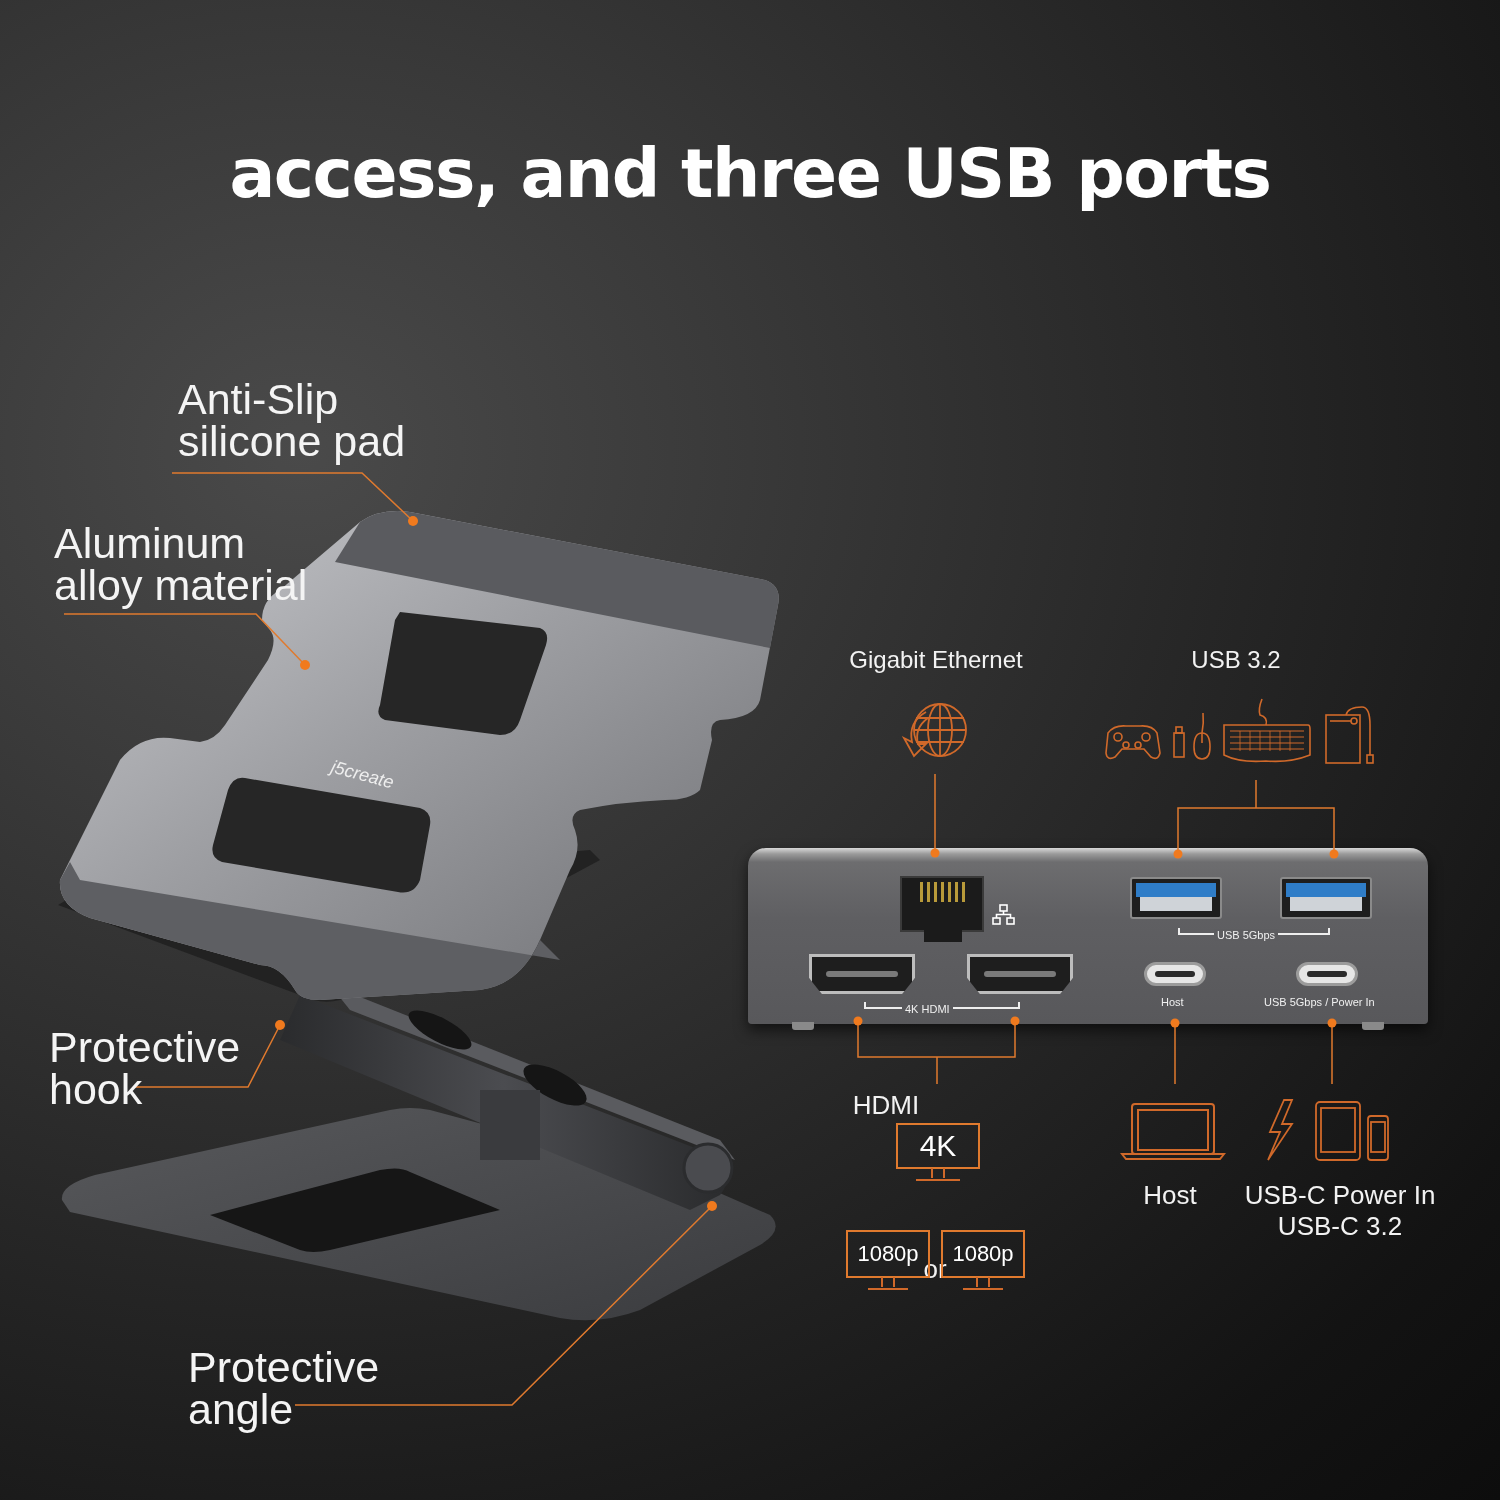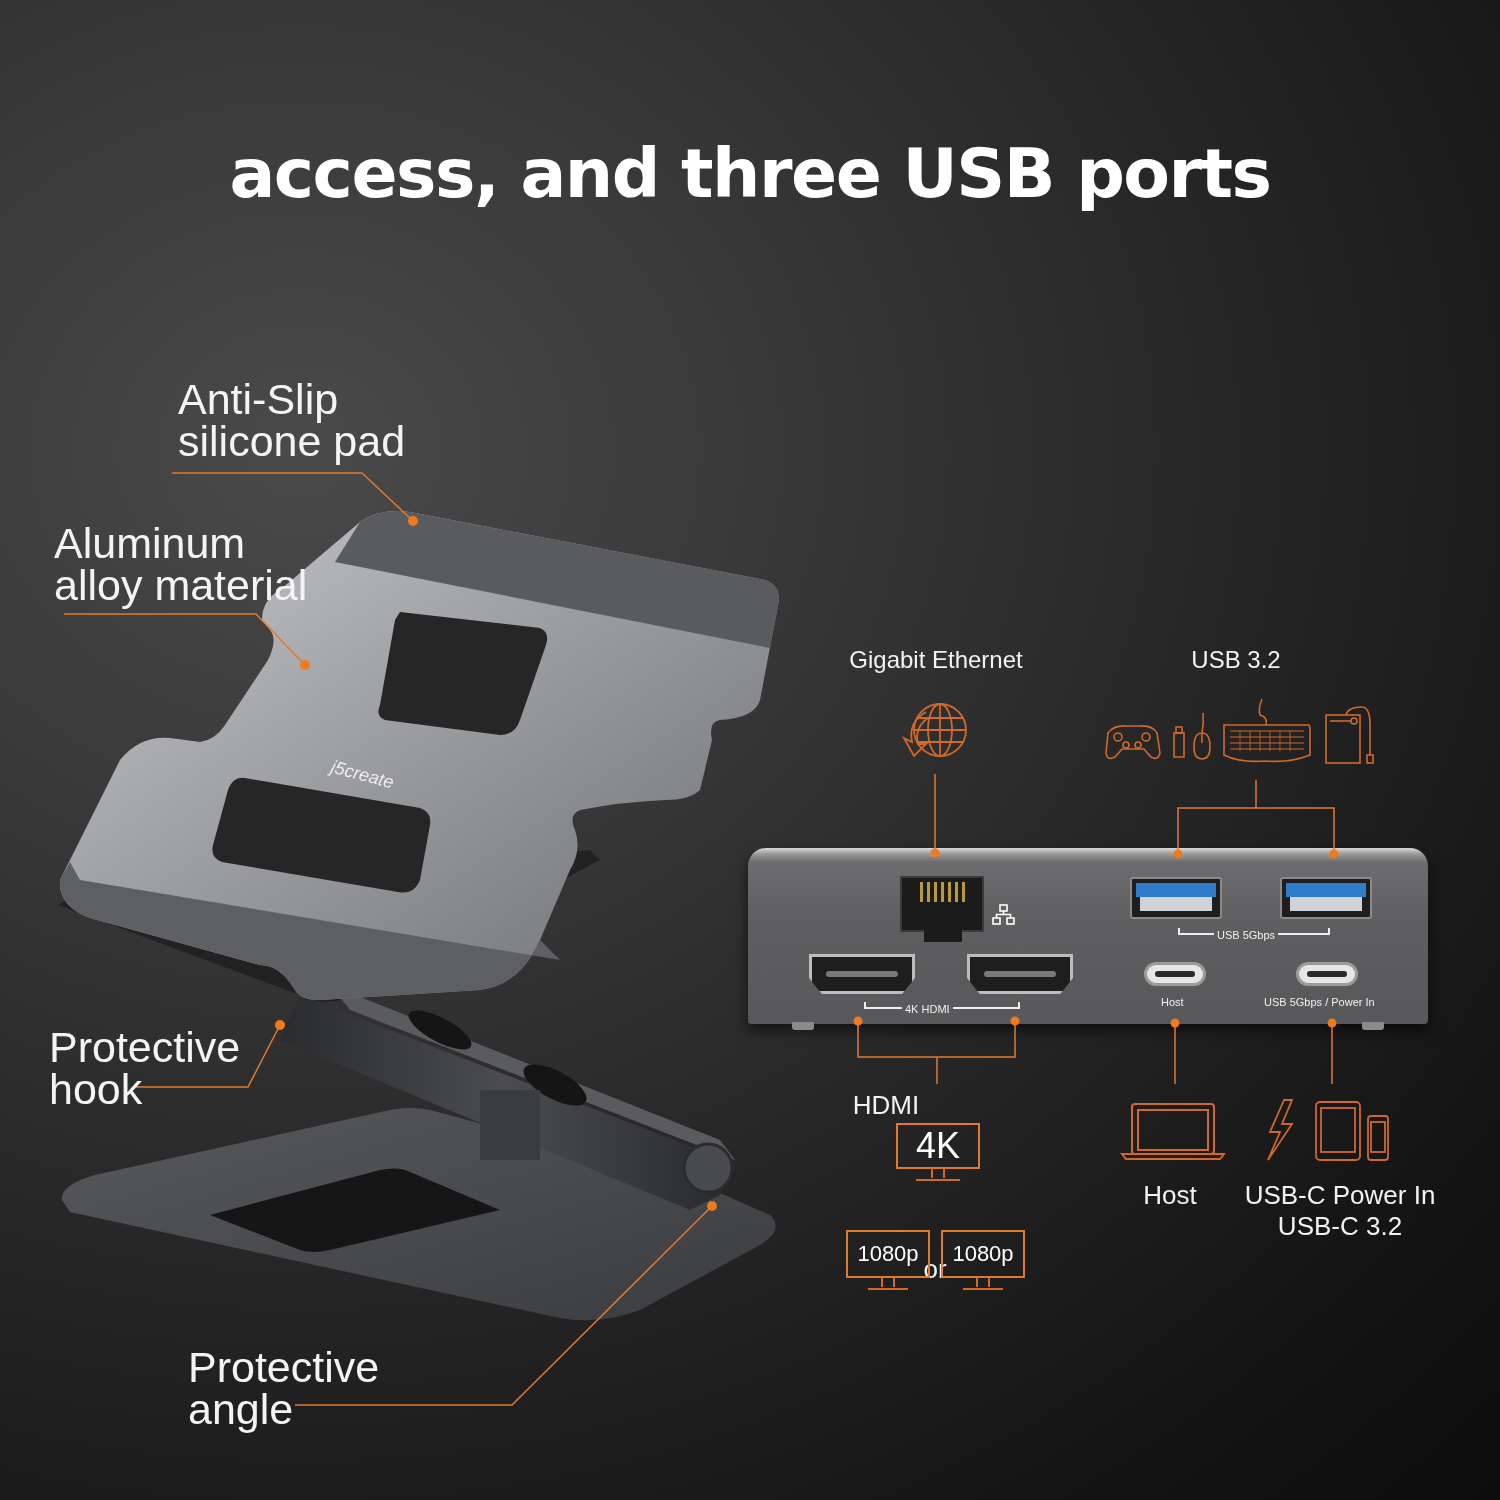--- a/index.html
+++ b/index.html
@@ -255,21 +255,21 @@
       <rect x="226" y="20" width="34" height="48"></rect>
       <path d="M246 20 Q248 12 262 12 Q270 12 270 30 L270 60"></path>
       <rect x="267" y="60" width="6" height="8"></rect>
       <circle cx="254" cy="26" r="3"></circle>
         <line x1="230" y1="26" x2="251" y2="26"></line>
     </g>
   </g>
 </svg>
 
 <div class="lbl lbl-lg" style="left:836px; top:1090px; width:100px;">HDMI</div>
-<div class="monitor" style="left:896px; top:1123px; width:84px; height:46px; font-size:36px; line-height:42px;">
+<div class="monitor" style="left:896px; top:1123px; width:84px; height:46px; font-size:30px; line-height:42px;">
   <span>4K</span>
 </div>
 <svg class="abs" style="left:912px; top:1168px;" width="52" height="16" viewBox="0 0 52 16">
   <g stroke="#d0692a" stroke-width="2" fill="none">
       <path d="M20 0 V10 M32 0 V10 M4 12 H48"></path>
     </g>
 </svg>
 <div class="lbl lbl-lg" style="left:900px; top:1254px; width:70px;">or</div>
 <div class="monitor" style="left:846px; top:1230px; width:84px; height:48px; line-height:44px;">
   <span>1080p</span>

